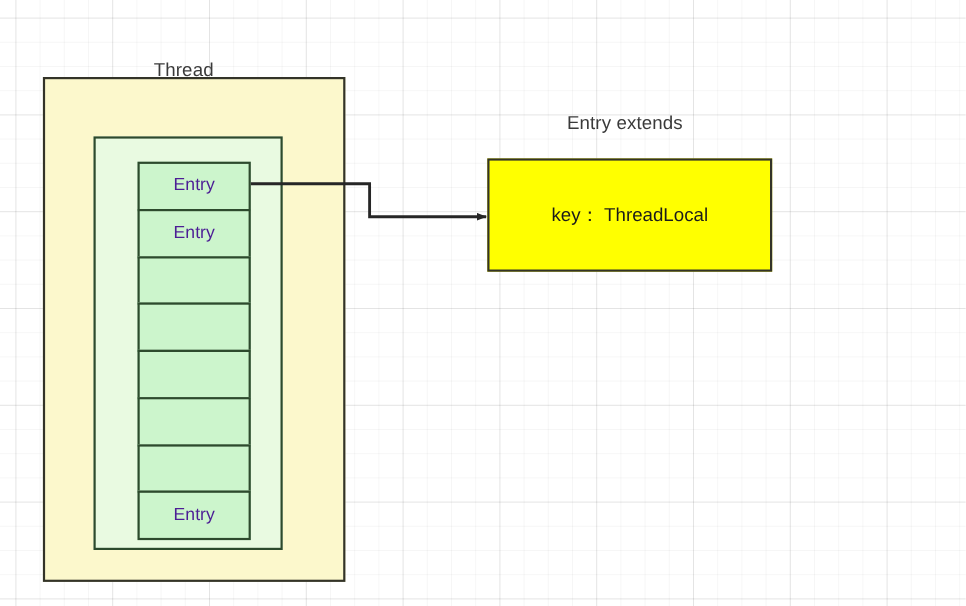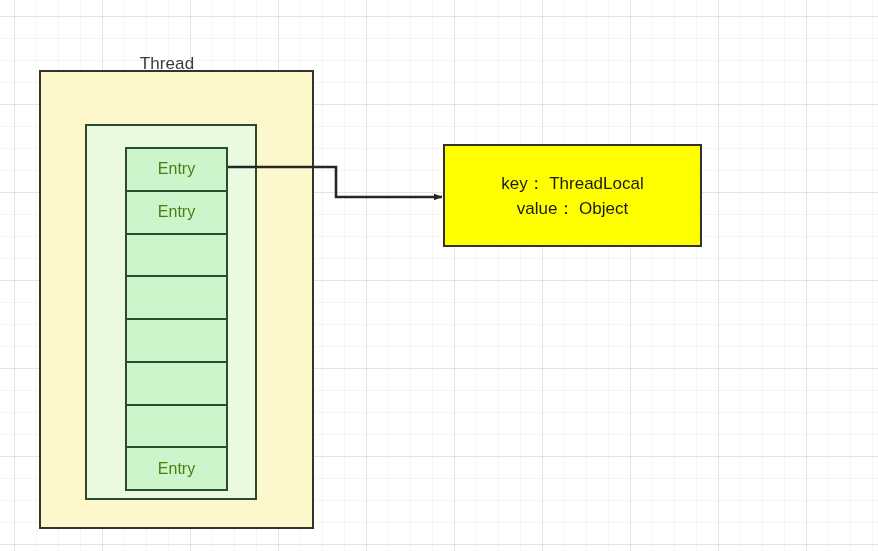--- a/index.html
+++ b/index.html
@@ -79,21 +79,21 @@
   }
   .entry-cell {
     flex: 1 1 0;
     box-sizing: border-box;
     background: #CCF5CC;
     border: 2px solid #2d4a2d;
     margin-top: -2px;
     display: flex;
     align-items: center;
     justify-content: center;
-    color: #4d7c0f;
+    color: #4c1d95;
     font-size: 16px;
   }
   .entry-cell:first-child { margin-top: 0; }
 
   
   #thread-label {
     left: 0;
     top: 27px;
     width: 334px;
   }
@@ -156,25 +156,25 @@
     <div class="entry-cell">Entry</div>
     <div class="entry-cell"></div>
     <div class="entry-cell"></div>
     <div class="entry-cell"></div>
     <div class="entry-cell"></div>
     <div class="entry-cell"></div>
     <div class="entry-cell">Entry</div>
   </div>
 
   <div class="lbl" id="entry-extends-label">
+    <div>Entry extends</div>
   </div>
 
   <div id="kv-box">
     <div>key： ThreadLocal</div>
-    <div>value： Object</div>
   </div>
 
   <svg id="connector" viewBox="0 0 878 551" width="878" height="551">
     <defs>
       <marker id="arrowhead" markerWidth="9" markerHeight="7" refX="8.5" refY="3.5" orient="auto" markerUnits="userSpaceOnUse">
         <polygon points="0 0, 9 3.5, 0 7" fill="#262626"></polygon>
       </marker>
     </defs>
     <path d="M 228 167 L 336 167 L 336 197 L 442 197" fill="none" stroke="#262626" stroke-width="2.6" stroke-linejoin="miter" stroke-linecap="butt" marker-end="url(#arrowhead)"></path>
   </svg>

